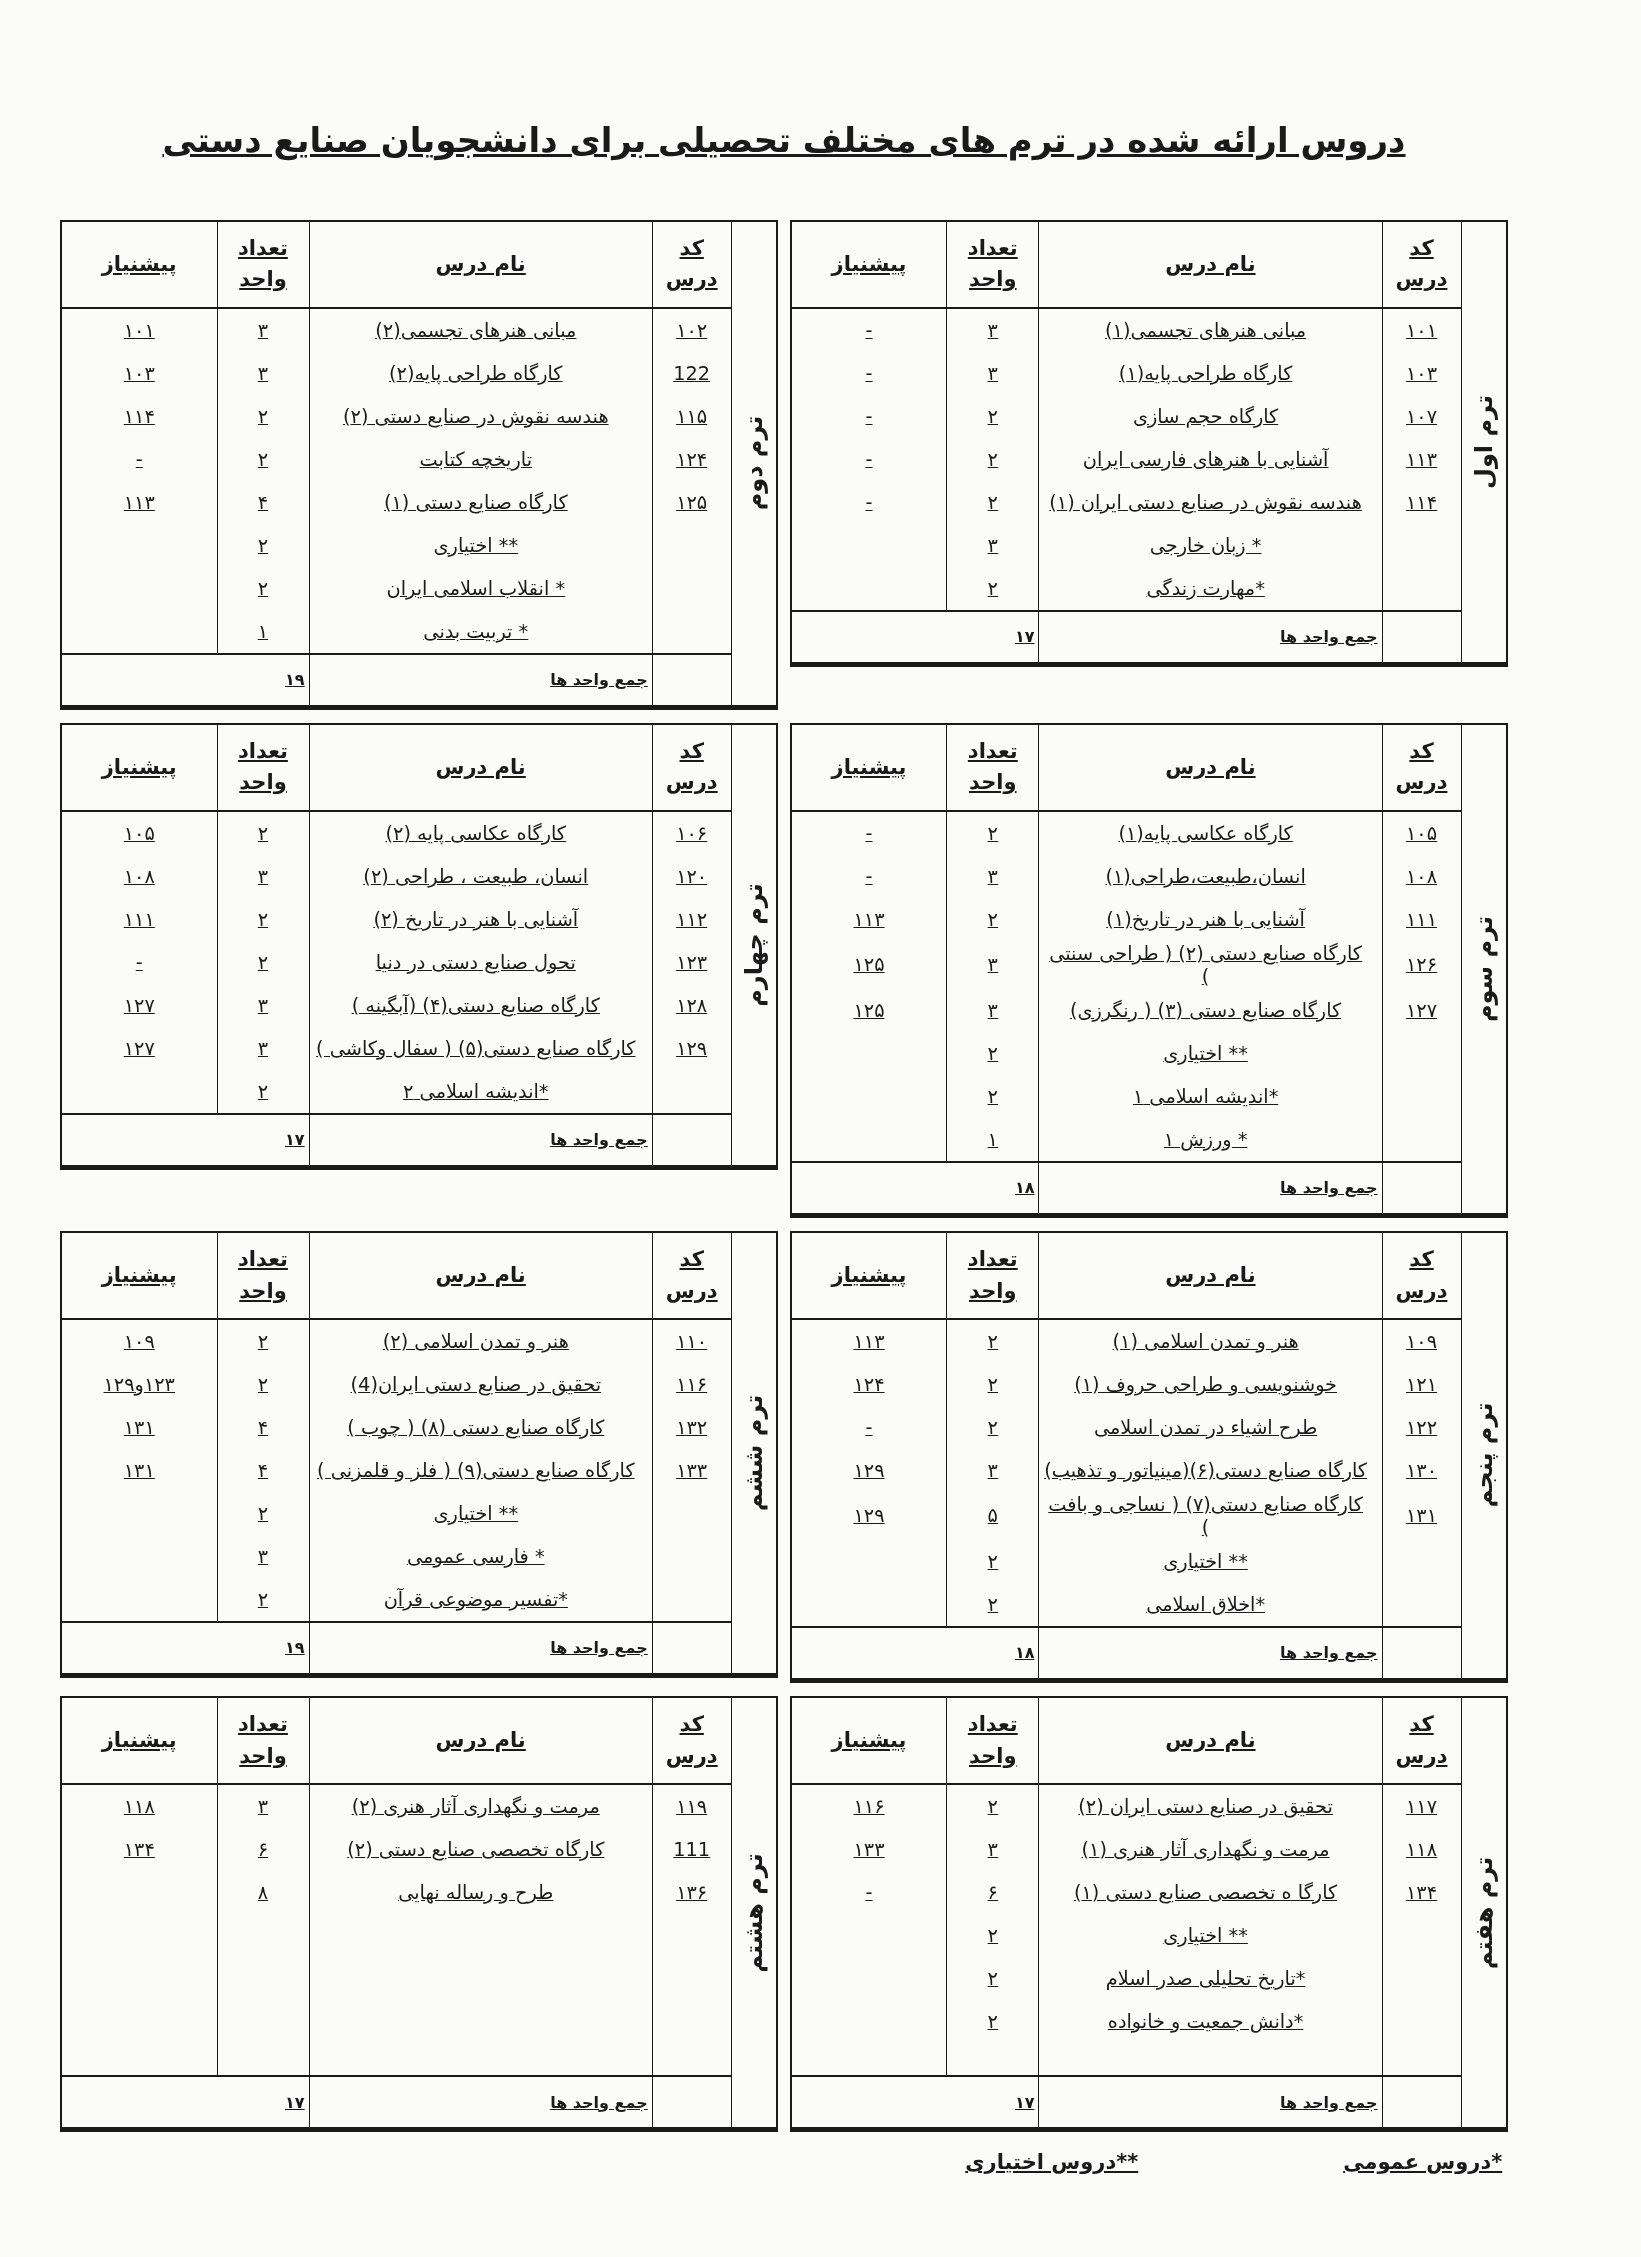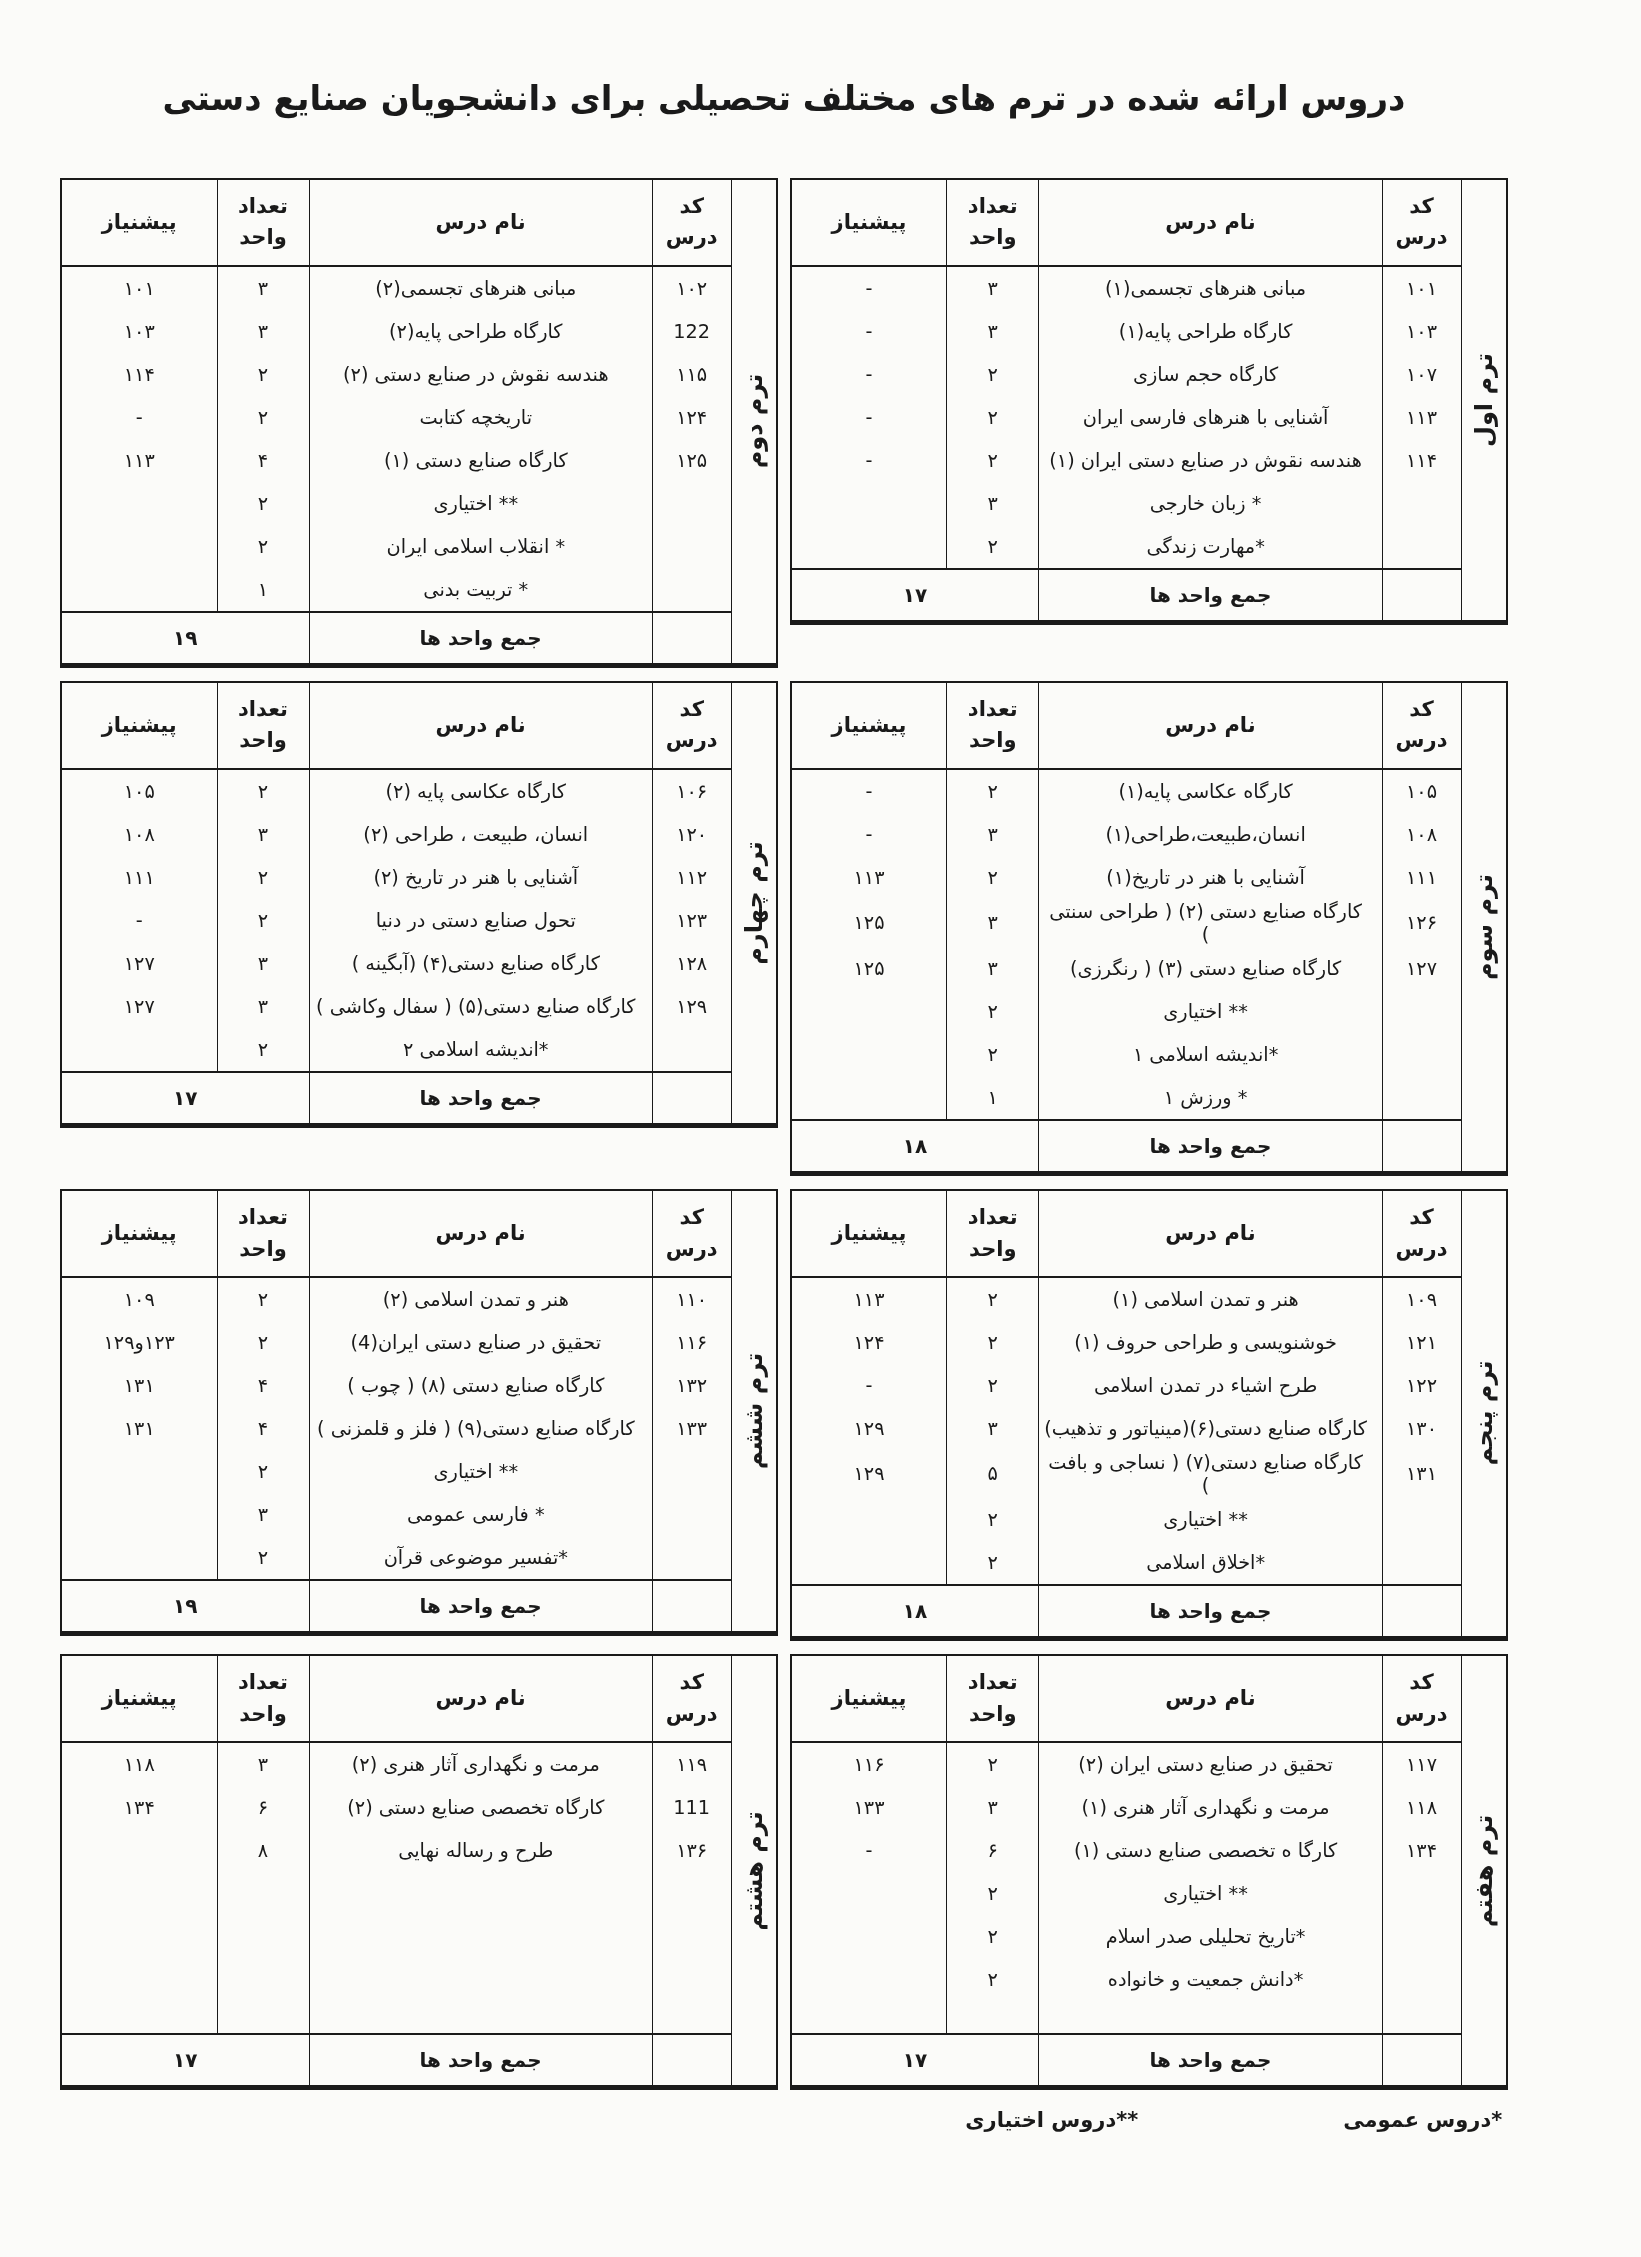--- a/index.html
+++ b/index.html
@@ -7,21 +7,21 @@
     --paper:#fbfbf9;
   }
   html,body{margin:0;padding:0;}
   body{
     width:1641px;height:2257px;
     background:var(--paper);
     color:var(--ink);
     font-family:"DejaVu Sans",sans-serif;
     direction:rtl;
   }
-  .sheet{padding:78px 133px 0 60px;}
+  .sheet{padding:120px 133px 0 60px;text-decoration:underline;}
   .page-title{
     margin:0 0 60px 0;
     text-align:center;
     font-size:34px;
     font-weight:bold;
     letter-spacing:0;
   }
   .terms-grid{
     display:grid;
     grid-template-columns:1fr 1fr;
@@ -74,24 +74,23 @@
     padding:1px 3.9px;
   }
   .body-row .c-code{text-align:center;margin-left:32px;}
   .body-row .c-name{text-align:center;padding-inline-start:13.5px;}
   .body-row .c-units{text-align:center;}
   .body-row .c-prereq{text-align:center;}
   .filler-row td{height:auto;padding:0;}
   .total-row td{
     border-top:2.4px solid var(--ink);
     height:46px;
-    font-size:20px;
+    font-size:16px;
     font-weight:bold;
     vertical-align:middle;
-    text-align:center;
     padding:1.9px 3.9px;
   }
   .footnotes{
     margin-top:17.4px;
     display:flex;
     gap:205px;
     justify-content:flex-start;
     padding-inline-start:5.8px;
     font-size:21px;
     font-weight:600;

